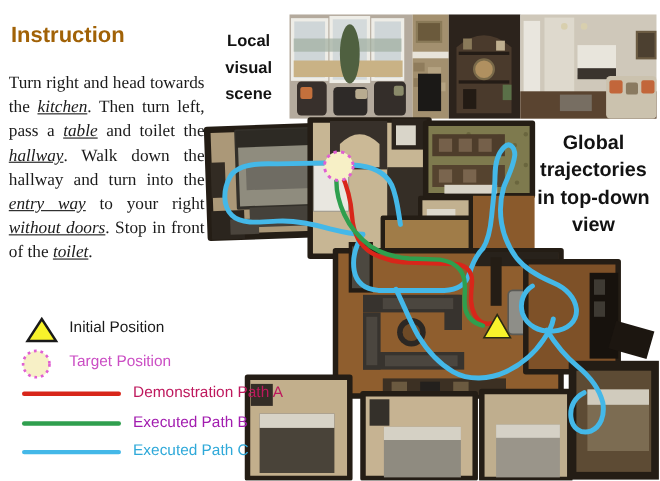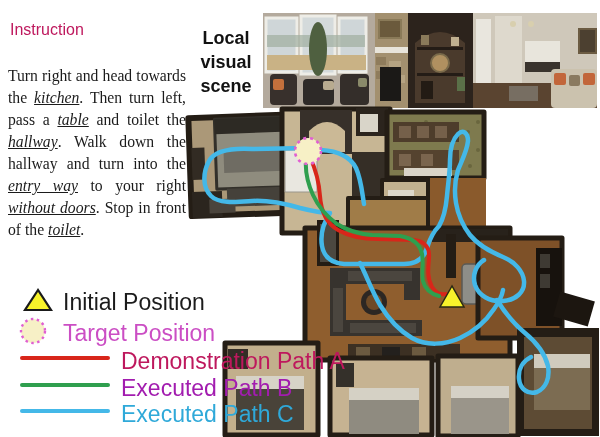--- a/index.html
+++ b/index.html
@@ -1,39 +1,39 @@
 <!DOCTYPE html>
 <html><head>
 <meta charset="utf-8">
 <style>
   html,body{margin:0;padding:0;background:#ffffff;}
   .fig{position:relative;width:600px;height:437px;background:#ffffff;overflow:hidden;
        font-family:"Liberation Sans",sans-serif;}
   svg{display:block;}
 
   
-  .instr-h{position:absolute;left:10px;top:21px;font-size:16px;font-weight:normal;color:#be185d;}
+  .instr-h{position:absolute;left:10px;top:21px;font-size:20px;font-weight:bold;color:#a16207;}
   .instr-p{position:absolute;left:8px;top:49px;width:178px;font-family:"Liberation Serif",serif;
            font-size:15.7px;line-height:22px;text-align:justify;color:#1b1b1b;}
   .instr-p i{font-style:italic;text-decoration:underline;}
 
   
   .local-label{position:absolute;left:188px;top:26px;width:76px;text-align:center;
-               font-size:18px;line-height:24px;font-weight:bold;color:#121212;}
+               font-size:15px;line-height:24px;font-weight:bold;color:#121212;}
   .global-label{position:absolute;left:479px;top:117px;width:121px;text-align:center;
                 font-size:18px;line-height:25px;font-weight:bold;color:#121212;}
   .lbl-line{display:block;}
 
   
   .photo-strip{position:absolute;left:263px;top:13px;}
   .map-svg{position:absolute;left:0;top:0;}
 
   
   .lg-row{position:absolute;left:0;height:26px;}
-  .lg-label{position:absolute;font-size:23px;white-space:nowrap;}
+  .lg-label{position:absolute;font-size:14px;white-space:nowrap;}
   .lg-marker{position:absolute;}
   .lg-line{position:absolute;width:90px;height:4px;border-radius:2px;}
 </style>
 </head>
 <body>
 
 <div class="fig">
 
   <div class="instr-h">Instruction</div>
   <p class="instr-p"><span>Turn right and head towards the </span><i>kitchen</i><span>. Then turn left, pass a </span><i>table</i><span> and toilet the </span><i>hallway</i><span>. Walk down the hallway and turn into the </span><i>entry way</i><span> to your right </span><i>without doors</i><span>. Stop in front of the </span><i>toilet</i><span>.</span></p>
@@ -92,20 +92,26 @@
       <rect x="288" y="56" width="46" height="39" rx="4" fill="#cbc2ae"></rect>
       <rect x="291" y="60" width="12" height="12" rx="2" fill="#c2663a"></rect>
       <rect x="306" y="62" width="11" height="11" rx="2" fill="#8a7a60"></rect>
       <rect x="320" y="60" width="12" height="12" rx="2" fill="#c2663a"></rect>
       <rect x="316" y="16" width="17" height="24" fill="#4c4030" stroke="#6b5b42" stroke-width="2"></rect>
       <circle cx="250" cy="11" r="3" fill="#d8cfae"></circle>
       <circle cx="268" cy="11" r="3" fill="#d8cfae"></circle>
     </g>
   </svg>
 
+  <div class="global-label">
+    <span class="lbl-line">Global</span>
+    <span class="lbl-line">trajectories</span>
+    <span class="lbl-line">in top-down</span>
+    <span class="lbl-line">view</span>
+  </div>
 
   <svg class="map-svg" width="600" height="437" viewBox="0 0 600 437">
 
     <g stroke-linejoin="round">
 
       <g transform="rotate(-2 250 165)">
         <rect x="190" y="116" width="124" height="98" fill="#ab9878" stroke="#241d15" stroke-width="6"></rect>
         <rect x="216" y="118" width="74" height="70" fill="#8f8c7e" stroke="#33302a" stroke-width="3"></rect>
         <rect x="216" y="118" width="74" height="15" fill="#2d2a24"></rect>
         <rect x="224" y="148" width="60" height="24" fill="#6f6c63"></rect>

